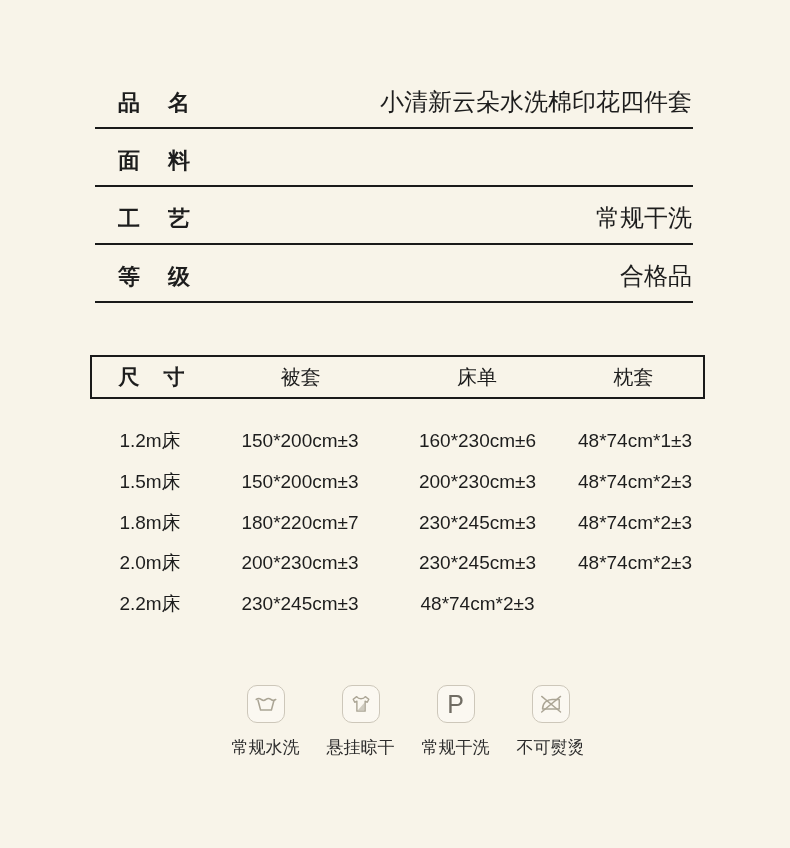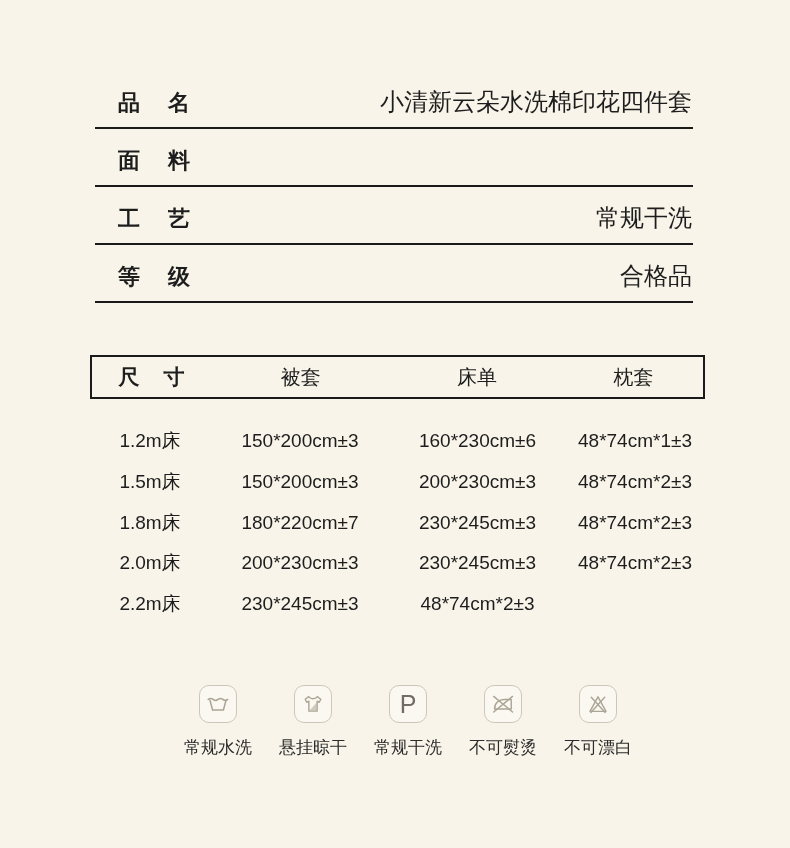--- a/index.html
+++ b/index.html
@@ -174,25 +174,15 @@
       <div class="care-box">
         <svg width="26" height="26" viewBox="0 0 24 24" fill="none" stroke="currentColor" stroke-width="1.3" stroke-linecap="round" stroke-linejoin="round">
           <path d="M4.2 16.6 C4.2 11 8.2 7.8 13 7.8 L19.6 7.8 L19.6 16.6 Z"></path>
           <line x1="3.4" y1="5" x2="20.8" y2="19.4"></line>
           <line x1="20.8" y1="5" x2="3.4" y2="19.4"></line>
         </svg>
       </div>
       <div class="care-label">不可熨烫</div>
     </div>
 
-    <div class="care-item">
-      <div class="care-box">
-        <svg width="26" height="26" viewBox="0 0 24 24" fill="none" stroke="currentColor" stroke-width="1.3" stroke-linecap="round" stroke-linejoin="round">
-          <path d="M12 5.4 L4.6 18.8 L19.4 18.8 Z"></path>
-          <line x1="5.8" y1="5.8" x2="18.6" y2="19.8"></line>
-          <line x1="18.2" y1="5.8" x2="5.4" y2="19.8"></line>
-        </svg>
-      </div>
-      <div class="care-label">不可漂白</div>
-    </div>
 
   </div>
 </div>
 
 </body></html>

